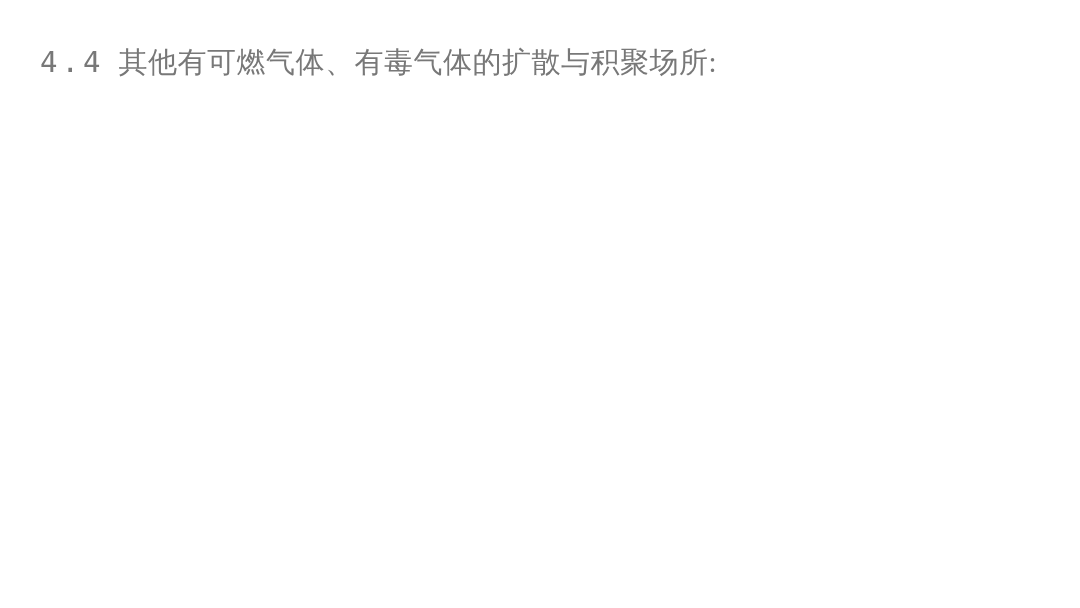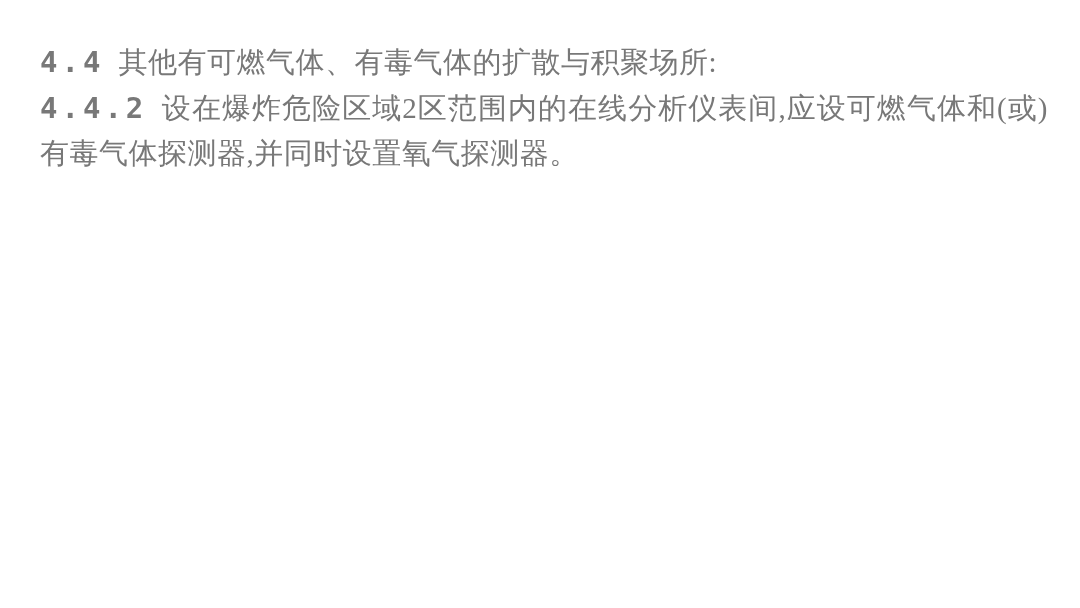--- a/index.html
+++ b/index.html
@@ -24,28 +24,26 @@
     color: #787878;
     text-align: justify;
     text-justify: inter-ideograph;
     letter-spacing: 0.5px;
   }
   .sec-num {
     font-family: "DejaVu Sans Mono", monospace;
     letter-spacing: 4px;
     margin-right: 14px;
     white-space: nowrap;
-    font-weight: bold;
   }
 </style>
 </head>
 <body>
 
 <div class="page">
 
   <p class="para"><span class="sec-num">4.4</span><span>其他有可燃气体、有毒气体的扩散与积聚场所:</span></p>
 
 
-  <p class="para"><span class="sec-num">4.4.2</span><span>设在爆炸危险区域2区范围内的在线分析仪表间,应设可燃气体和(或)有毒气体探测器,并同时设置氧气探测器。</span></p>
 
 
 
 </div>
 
 </body></html>

